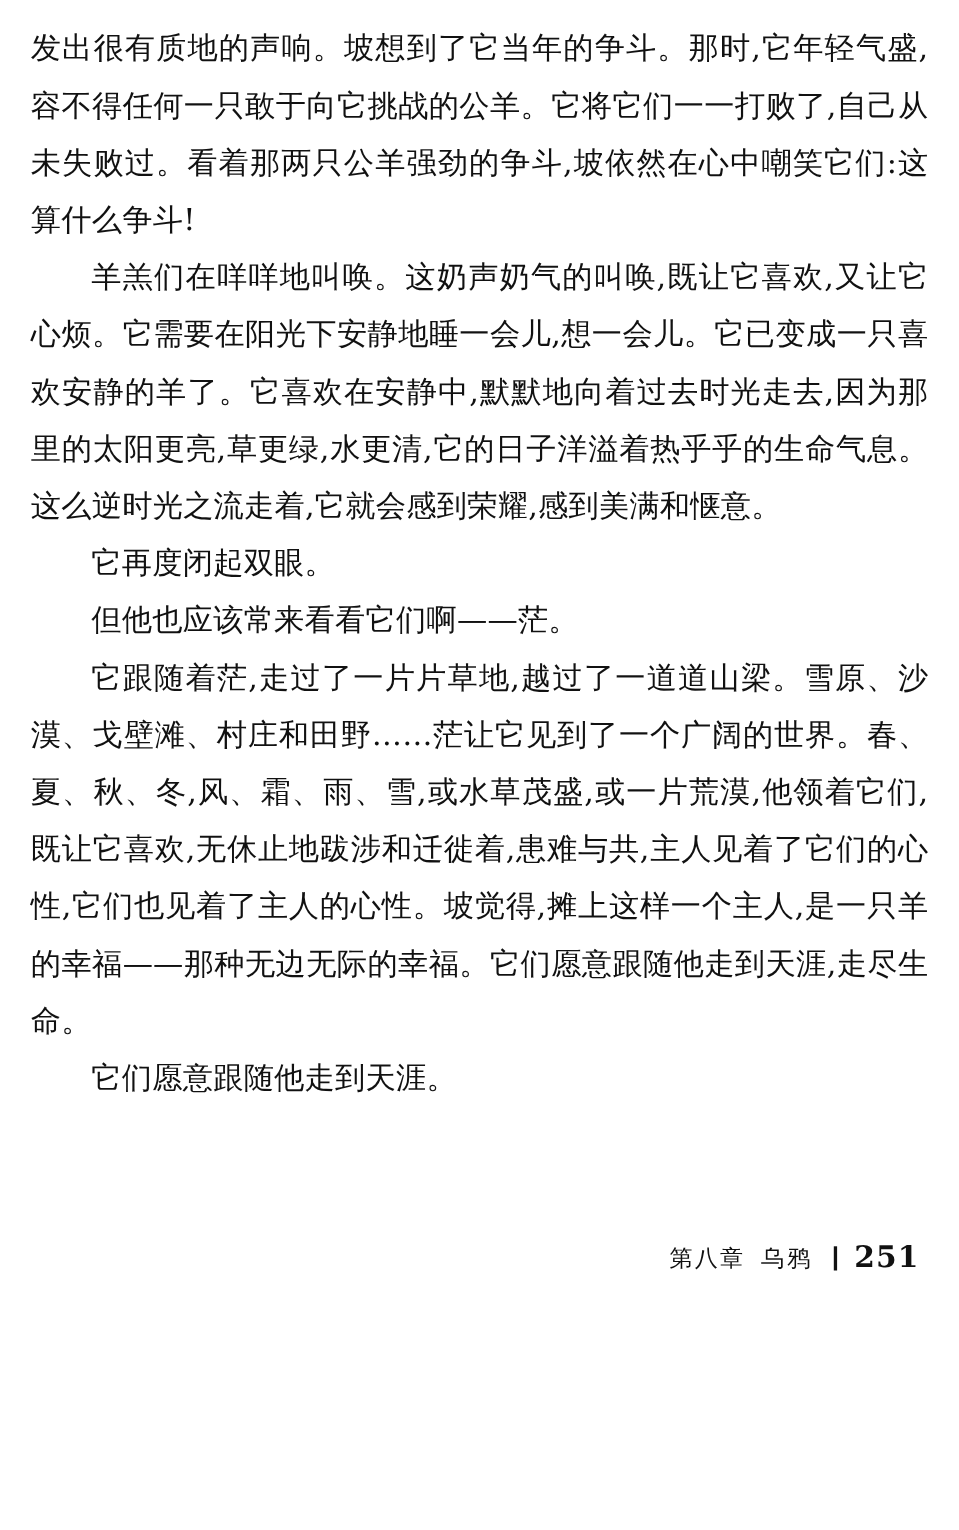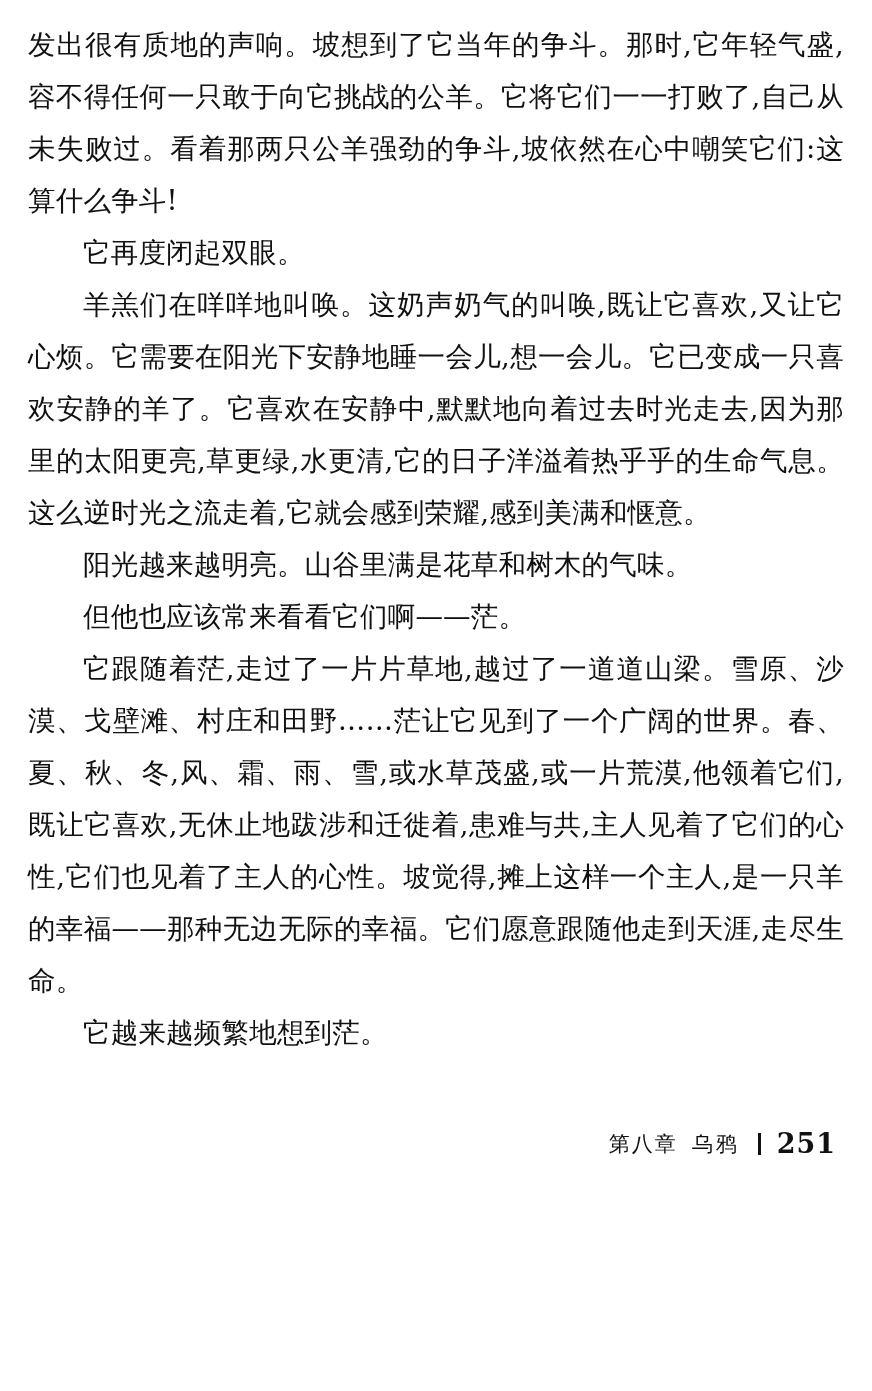--- a/index.html
+++ b/index.html
@@ -72,26 +72,25 @@
     color: #111111;
     letter-spacing: 1px;
   }
 </style>
 </head>
 <body>
 
 <div class="page">
   <div class="body-text">
     <p class="para first">发出很有质地的声响。坡想到了它当年的争斗。那时,它年轻气盛,容不得任何一只敢于向它挑战的公羊。它将它们一一打败了,自己从未失败过。看着那两只公羊强劲的争斗,坡依然在心中嘲笑它们:这算什么争斗!</p>
+    <p class="para">羊羔们在咩咩地叫唤。这奶声奶气的叫唤,既让它喜欢,又让它心烦。它需要在阳光下安静地睡一会儿,想一会儿。它已变成一只喜欢安静的羊了。它喜欢在安静中,默默地向着过去时光走去,因为那里的太阳更亮,草更绿,水更清,它的日子洋溢着热乎乎的生命气息。这么逆时光之流走着,它就会感到荣耀,感到美满和惬意。</p>
     <p class="para">它再度闭起双眼。</p>
-    <p class="para">羊羔们在咩咩地叫唤。这奶声奶气的叫唤,既让它喜欢,又让它心烦。它需要在阳光下安静地睡一会儿,想一会儿。它已变成一只喜欢安静的羊了。它喜欢在安静中,默默地向着过去时光走去,因为那里的太阳更亮,草更绿,水更清,它的日子洋溢着热乎乎的生命气息。这么逆时光之流走着,它就会感到荣耀,感到美满和惬意。</p>
-    <p class="para">阳光越来越明亮。山谷里满是花草和树木的气味。</p>
     <p class="para">但他也应该常来看看它们啊——茫。</p>
     <p class="para">它跟随着茫,走过了一片片草地,越过了一道道山梁。雪原、沙漠、戈壁滩、村庄和田野……茫让它见到了一个广阔的世界。春、夏、秋、冬,风、霜、雨、雪,或水草茂盛,或一片荒漠,他领着它们,既让它喜欢,无休止地跋涉和迁徙着,患难与共,主人见着了它们的心性,它们也见着了主人的心性。坡觉得,摊上这样一个主人,是一只羊的幸福——那种无边无际的幸福。它们愿意跟随他走到天涯,走尽生命。</p>
-    <p class="para">它越来越频繁地想到茫。</p>
+    <p class="para">它们愿意跟随他走到天涯。</p>
   </div>
 
   <div class="footer">
     <div class="footer-chapter">
       <span>第八章</span><span class="chap-title">乌鸦</span>
     </div>
     <span class="footer-rule"></span>
     <div class="footer-page">251</div>
   </div>
 </div>

